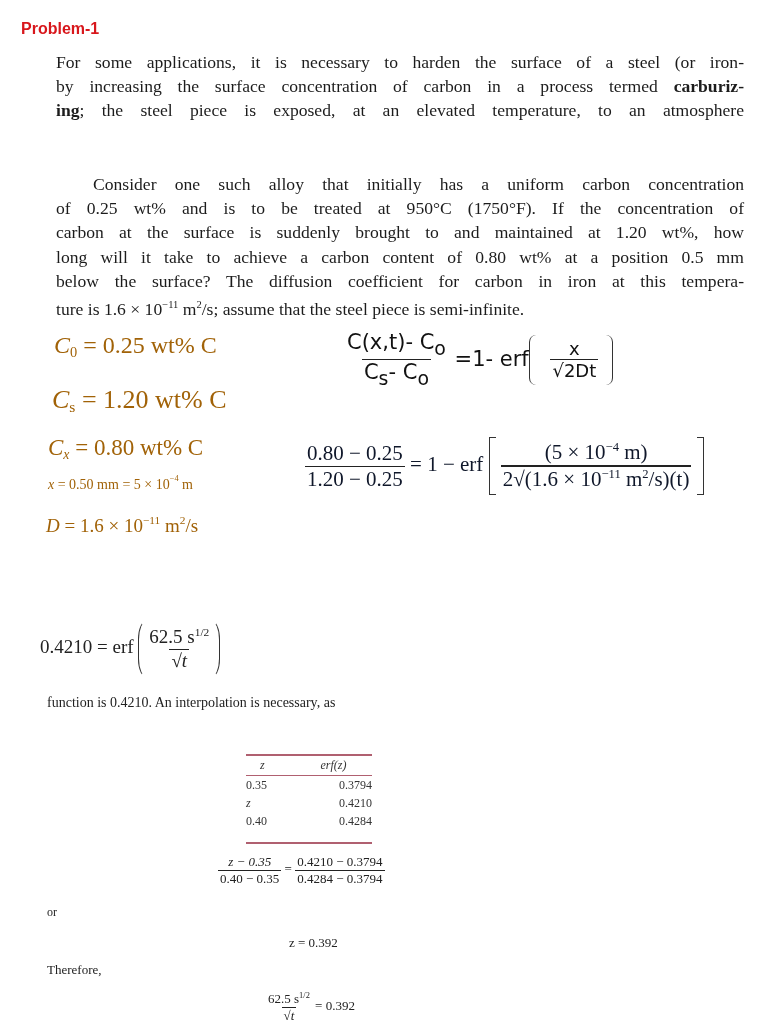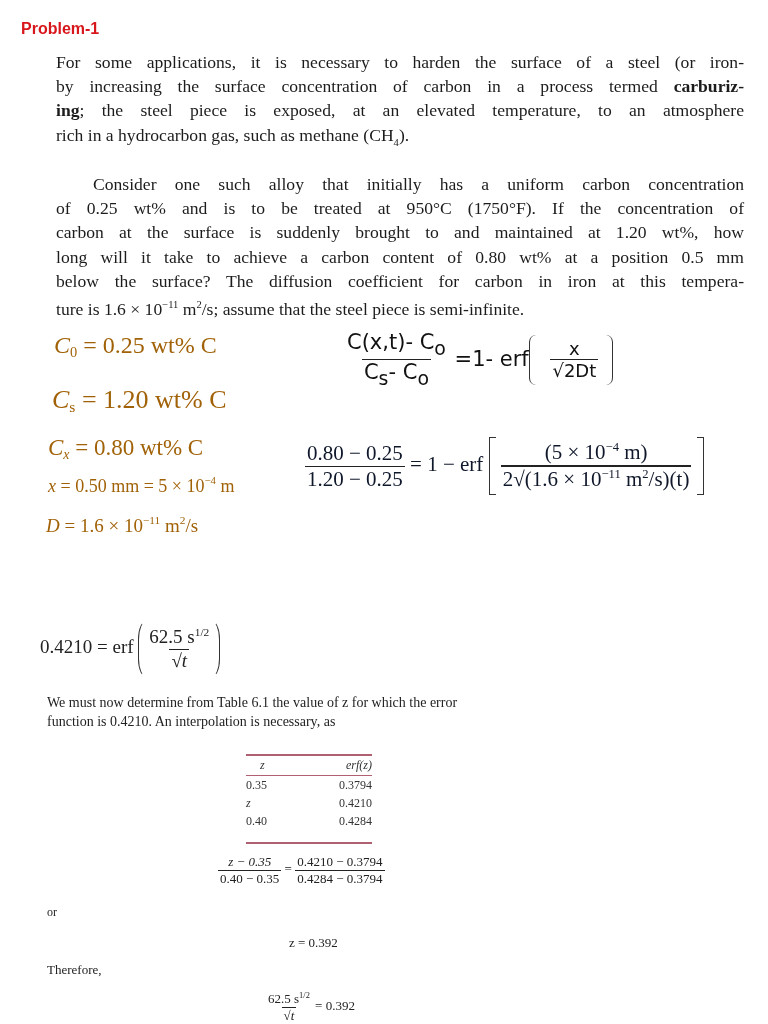--- a/index.html
+++ b/index.html
@@ -45,42 +45,41 @@
 </style>
 </head>
 <body>
 
 <div class="abs title">Problem-1</div>
 
 <div class="abs para" style="top:50px;">
   <span class="line">For some applications, it is necessary to harden the surface of a steel (or iron-</span>
   <span class="line"><span>by increasing the surface concentration of carbon in a process termed </span><b>carburiz-</b></span>
   <span class="line"><b>ing</b><span>; the steel piece is exposed, at an elevated temperature, to an atmosphere</span></span>
-  <span class="line last"><span>rich in a hydrocarbon gas, such as methane (CH</span><sub style="font-size:60%">4</sub><span>).</span></span>
 </div>
 
 <div class="abs para" style="top:172px;">
   <span class="line indent">Consider one such alloy that initially has a uniform carbon concentration</span>
   <span class="line">of 0.25 wt% and is to be treated at 950°C (1750°F). If the concentration of</span>
   <span class="line">carbon at the surface is suddenly brought to and maintained at 1.20 wt%, how</span>
   <span class="line">long will it take to achieve a carbon content of 0.80 wt% at a position 0.5 mm</span>
   <span class="line">below the surface? The diffusion coefficient for carbon in iron at this tempera-</span>
   <span class="line last"><span>ture is 1.6 × 10</span><sup style="font-size:60%">−11</sup><span> m</span><sup style="font-size:60%">2</sup><span>/s; assume that the steel piece is semi-infinite.</span></span>
 </div>
 
 <div class="abs given" style="left:54px; top:332px; font-size:24px;">
   <i>C</i><sub>0</sub><span> = 0.25 wt% C</span>
 </div>
 <div class="abs given" style="left:52px; top:385px; font-size:26px;">
   <i>C</i><sub>s</sub><span> = 1.20 wt% C</span>
 </div>
 <div class="abs given" style="left:48px; top:435px; font-size:23px;">
   <i>C</i><sub style="font-style:italic">x</sub><span> = 0.80 wt% C</span>
 </div>
-<div class="abs given" style="left:48px; top:474px; font-size:18px;">
+<div class="abs given" style="left:48px; top:474px; font-size:14px;">
   <i>x</i><span> = 0.50 mm = 5 × 10</span><sup>−4</sup><span> m</span>
 </div>
 <div class="abs given" style="left:46px; top:514px; font-size:19px;">
   <i>D</i><span> = 1.6 × 10</span><sup>−11</sup><span> m</span><sup>2</sup><span>/s</span>
 </div>
 
 <div class="abs eq1">
   <span class="frac">
     <span class="num"><span>C(x,t)- C</span><sub>o</sub></span>
     <span class="den"><span>C</span><sub>s</sub><span>- C</span><sub>o</sub></span>
@@ -108,29 +107,28 @@
 
 <div class="abs eq3">
   <span>0.4210 = erf</span>
   <span class="paren"></span><span class="frac">
     <span class="num"><span>62.5 s</span><sup style="font-size:60%">1/2</sup></span>
     <span class="den" style="font-style:italic">√t</span>
   </span><span class="paren r"></span>
 </div>
 
 <div class="abs small" style="left:47px; top:693px; line-height:19px;">
-  <div>We must now determine from Table 6.1 the value of z for which the error</div>
   <div>function is 0.4210. An interpolation is necessary, as</div>
 </div>
 
 <table class="abs erf" style="left:246px; top:754px; width:126px;">
   <thead>
     <tr>
       <th style="text-align:left;padding-left:14px">z</th>
-      <th style="text-align:right">erf(z)</th>
+      <th style="text-align:center">erf(z)</th>
     </tr>
   </thead>
   <tbody>
     <tr>
       <td>0.35</td>
         <td style="text-align:right">0.3794</td>
     </tr>
     <tr>
       <td style="font-style:italic">z</td>
         <td style="text-align:right">0.4210</td>

